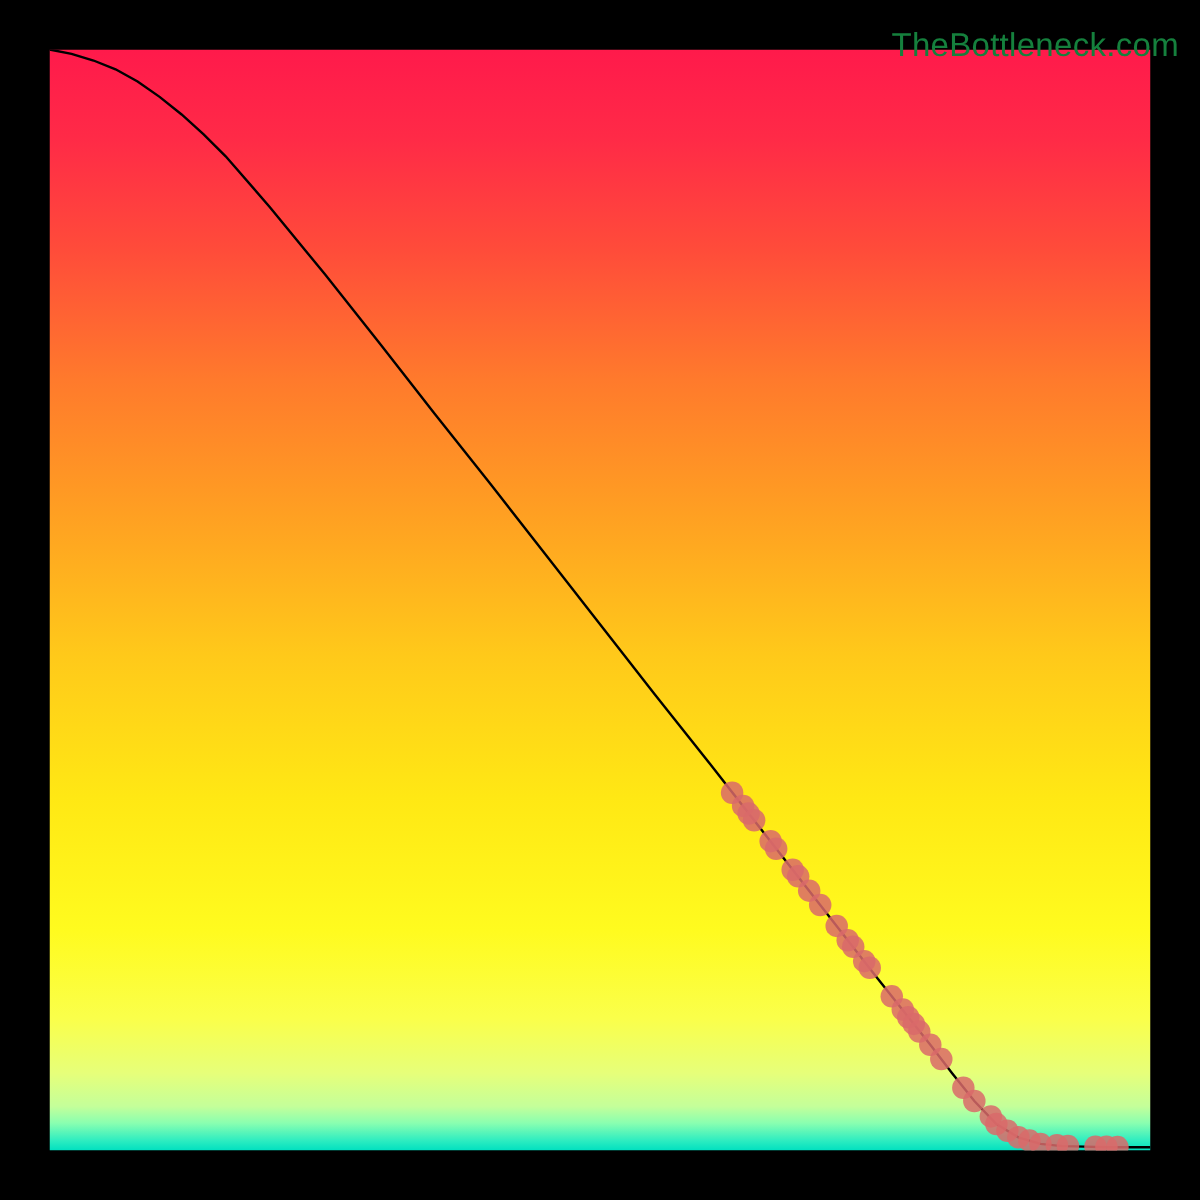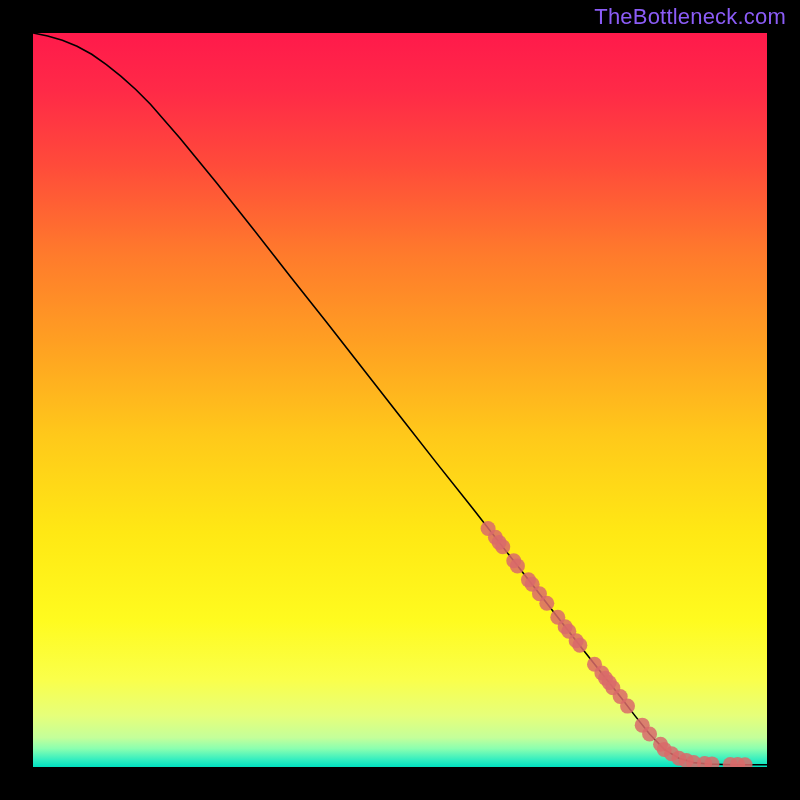--- a/index.html
+++ b/index.html
@@ -6,23 +6,23 @@
   body {
     width: 800px;
     height: 800px;
     background: #000;
     position: relative;
     font-family: Arial, Helvetica, sans-serif;
     overflow: hidden;
   }
   .watermark {
     position: absolute;
-    top: 4px;
+    top: 17px;
     right: 14px;
-    color: #8b5cf6;
+    color: #15803d;
     font-size: 22px;
     font-weight: 400;
     letter-spacing: 0.2px;
     z-index: 10;
   }
   .plot {
     position: absolute;
     left: 33px;
     top: 33px;
     width: 734px;

